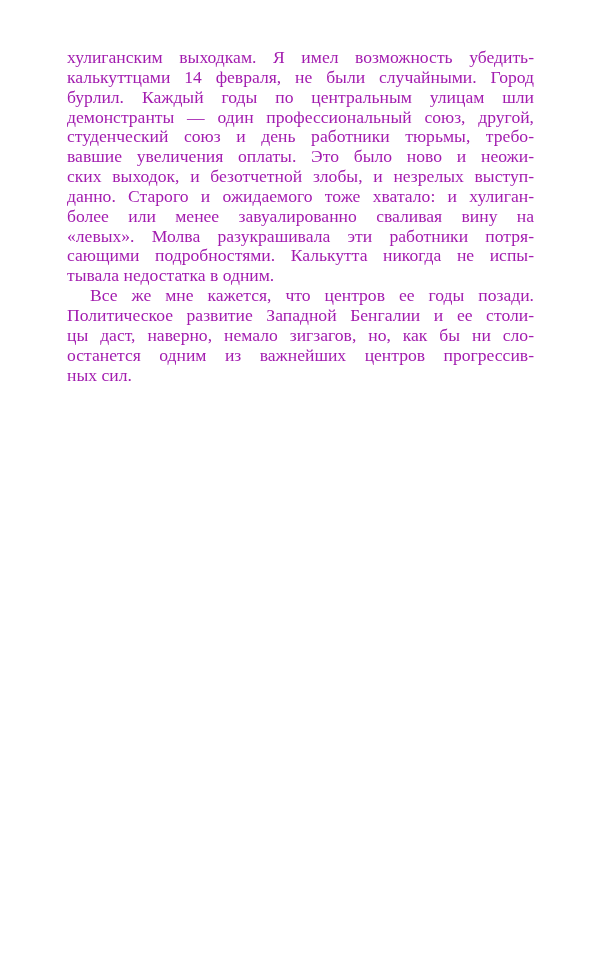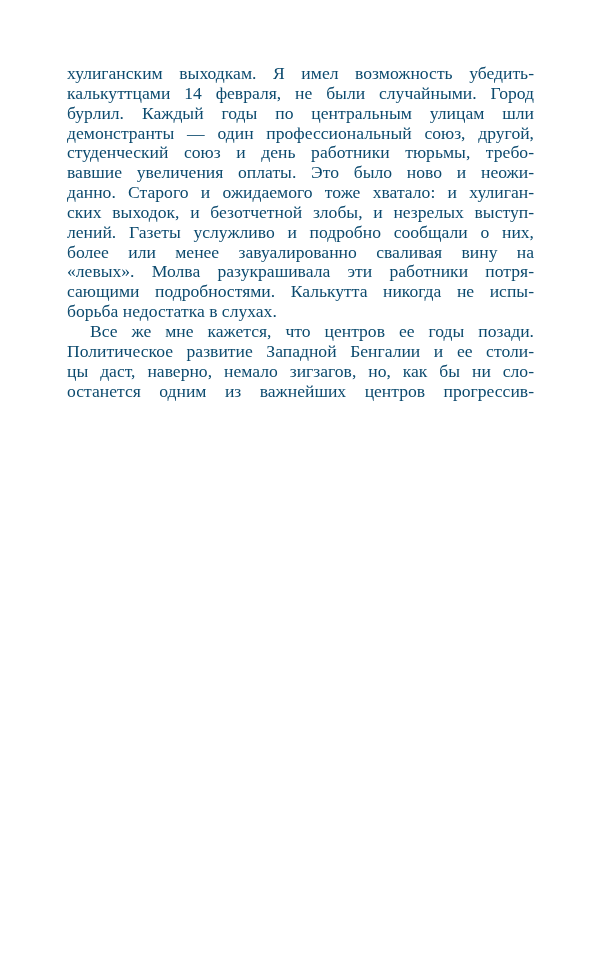--- a/index.html
+++ b/index.html
@@ -9,25 +9,25 @@
     }
     body {
       width: 600px;
       height: 966px;
       position: relative;
       overflow: hidden;
     }
     .page {
       position: absolute;
       left: 67px;
-      top: 64px;
+      top: 48px;
       width: 467px;
       font-family: "Liberation Serif", "DejaVu Serif", serif;
       font-size: 17.6px;
-      color: #0c4a6e;
+      color: #a21caf;
     }
     .line {
       display: block;
       height: 19.85px;
       line-height: 19.85px;
       white-space: nowrap;
       text-align: justify;
       text-align-last: justify;
     }
     .line.last {
@@ -41,27 +41,27 @@
 <body>
 
 <div class="page">
   <div class="paragraph">
     <span class="line">хулиганским выходкам. Я имел возможность убедить-</span>
     <span class="line">калькуттцами 14 февраля, не были случайными. Город</span>
     <span class="line">бурлил. Каждый годы по центральным улицам шли</span>
     <span class="line">демонстранты — один профессиональный союз, другой,</span>
     <span class="line">студенческий союз и день работники тюрьмы, требо-</span>
     <span class="line">вавшие увеличения оплаты. Это было ново и неожи-</span>
+    <span class="line">ских выходок, и безотчетной злобы, и незрелых выступ-</span>
     <span class="line">данно. Старого и ожидаемого тоже хватало: и хулиган-</span>
-    <span class="line">ских выходок, и безотчетной злобы, и незрелых выступ-</span>
-    <span class="line">лений. Газеты услужливо и подробно сообщали о них,</span>
     <span class="line">более или менее завуалированно сваливая вину на</span>
     <span class="line">«левых». Молва разукрашивала эти работники потря-</span>
     <span class="line">сающими подробностями. Калькутта никогда не испы-</span>
-    <span class="line last">борьба недостатка в слухах.</span>
+    <span class="line last">тывала недостатка в одним.</span>
   </div>
   <div class="paragraph">
     <span class="line indent">Все же мне кажется, что центров ее годы позади.</span>
     <span class="line">Политическое развитие Западной Бенгалии и ее столи-</span>
     <span class="line">цы даст, наверно, немало зигзагов, но, как бы ни сло-</span>
     <span class="line">останется одним из важнейших центров прогрессив-</span>
+    <span class="line last">ных сил.</span>
   </div>
 </div>
 
 </body></html>

